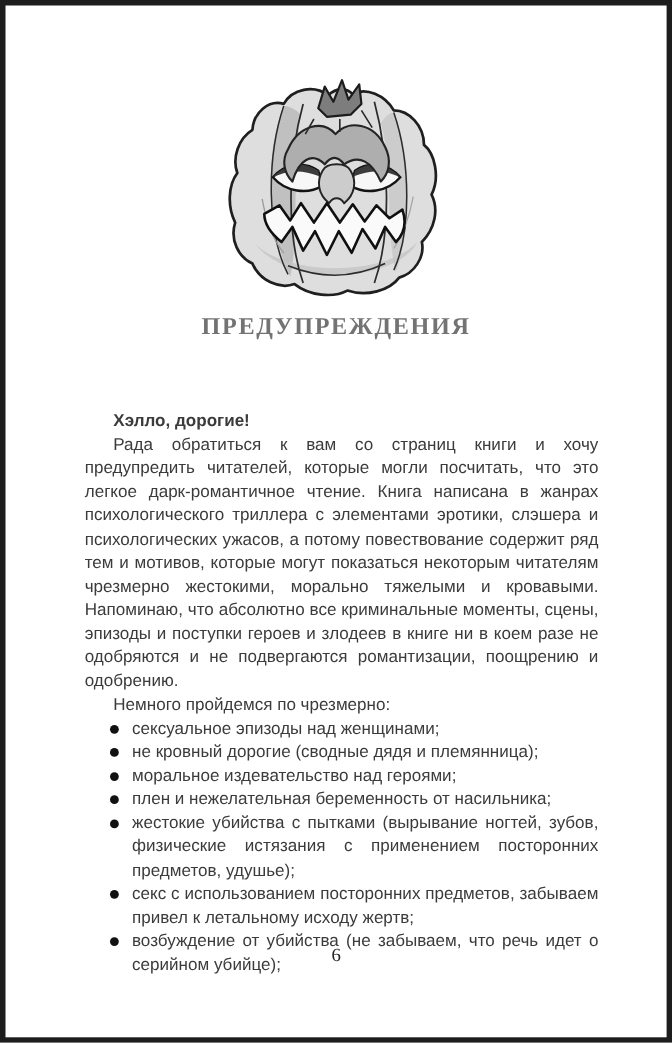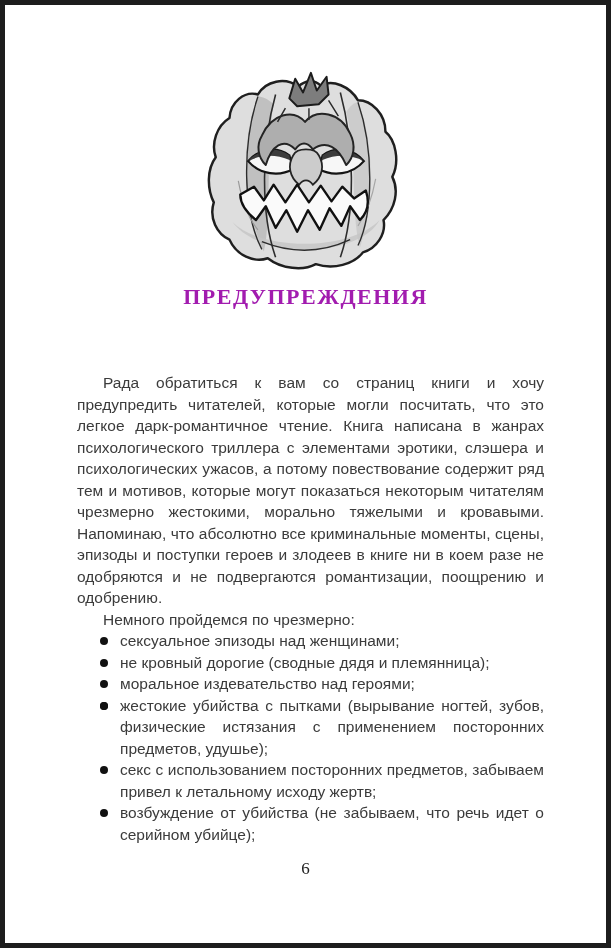--- a/index.html
+++ b/index.html
@@ -22,21 +22,21 @@
     align-items: center;
     justify-content: center;
   }
   .chapter-title {
     margin: 11px 0 0 0;
     text-align: center;
     font-family: "Liberation Serif", serif;
     font-weight: 700;
     font-size: 22px;
     letter-spacing: 1.5px;
-    color: #a21caf;
+    color: #737373;
   }
   .text-block {
     margin-top: 62px;
     padding: 0 62px 0 72px;
     font-size: 15.5px;
     line-height: 21.5px;
     text-align: justify;
     hyphens: auto;
     -webkit-hyphens: auto;
   }
@@ -107,27 +107,28 @@
 
       <path d="M38,132 L52,124 L62,138 L72,122 L84,140 L96,122 L108,140 L120,123 L131,139 L142,124 L154,136 L166,128 C170,140 168,150 160,158 L150,144 L141,164 L129,146 L119,168 L107,148 L96,170 L85,148 L74,166 L64,144 L54,158 C44,150 38,141 38,132 Z" fill="#fafafa" stroke="#101010" stroke-width="2.4" stroke-linejoin="round"></path>
 
       <path d="M60,180 C90,192 120,192 150,178" fill="none" stroke="#2c2c2c" stroke-width="1.5"></path>
     </svg>
   </div>
 
   <h1 class="chapter-title">ПРЕДУПРЕЖДЕНИЯ</h1>
 
   <div class="text-block">
+    <p class="greeting">Хэлло, дорогие!</p>
     <p class="para">Рада обратиться к вам со страниц книги и хочу предупредить читателей, которые могли посчитать, что это легкое дарк-романтичное чтение. Книга написана в жанрах психологического триллера с элементами эротики, слэшера и психологических ужасов, а потому повествование содержит ряд тем и мотивов, которые могут показаться некоторым читателям чрезмерно жестокими, морально тяжелыми и кровавыми. Напоминаю, что абсолютно все криминальные моменты, сцены, эпизоды и поступки героев и злодеев в книге ни в коем разе не одобряются и не подвергаются романтизации, поощрению и одобрению.</p>
     <p class="intro">Немного пройдемся по чрезмерно:</p>
     <ul class="triggers">
       <li><span class="dot"></span><span>сексуальное эпизоды над женщинами;</span></li>
       <li><span class="dot"></span><span>не кровный дорогие (сводные дядя и племянница);</span></li>
       <li><span class="dot"></span><span>моральное издевательство над героями;</span></li>
-      <li><span class="dot"></span></li>
+      <li><span class="dot"></span><span>плен и нежелательная беременность от насильника;</span></li>
       <li><span class="dot"></span><span>жестокие убийства с пытками (вырывание ногтей, зубов, физические истязания с применением посторонних предметов, удушье);</span></li>
       <li><span class="dot"></span><span>секс с использованием посторонних предметов, забываем привел к летальному исходу жертв;</span></li>
       <li><span class="dot"></span><span>возбуждение от убийства (не забываем, что речь идет о серийном убийце);</span></li>
     </ul>
   </div>
 
   <div class="page-number">6</div>
 
 </div>
 

